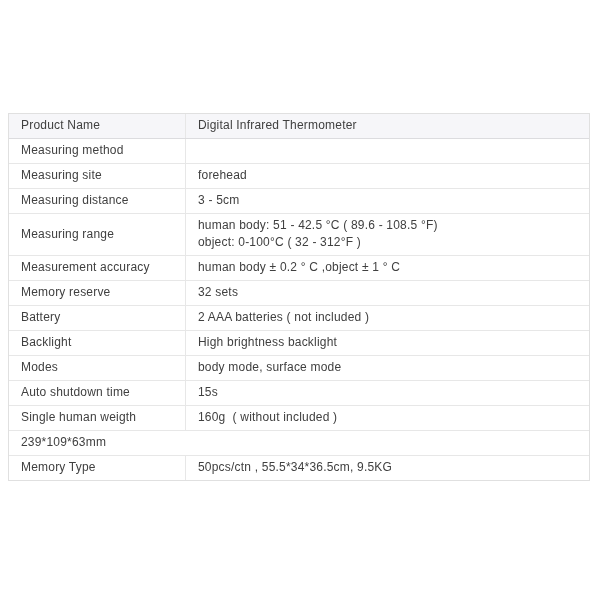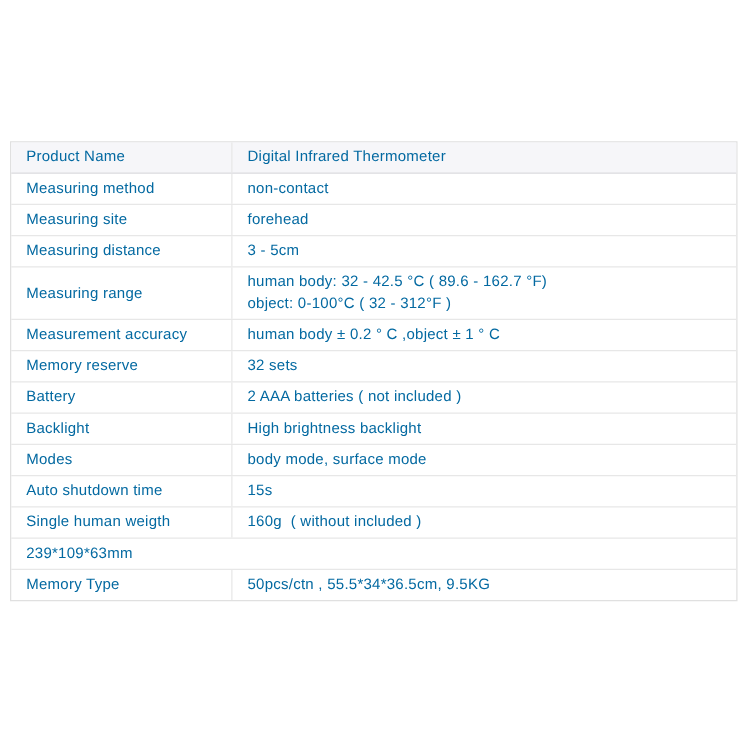--- a/index.html
+++ b/index.html
@@ -33,21 +33,21 @@
     background: #f6f6f9;
     border-bottom-color: #dcdcdf;
   }
   .cell {
     display: flex;
     flex-direction: column;
     justify-content: center;
     padding: 3px 10px 4px 12px;
     font-size: 12px;
     line-height: 17px;
-    color: #0369a1;
+    color: #404040;
     letter-spacing: 0.2px;
     white-space: pre-wrap;
     box-sizing: border-box;
   }
   .label {
     flex: 0 0 auto;
     width: 177px;
     border-right: 1px solid #e7e7e7;
   }
   .value {
@@ -58,36 +58,35 @@
 <body>
 
 <div id="spec-table">
   <div class="row header">
     <div class="cell label">Product Name</div>
     <div class="cell value"><div>Digital Infrared Thermometer</div></div>
   </div>
 
   <div class="row">
     <div class="cell label">Measuring method</div>
-    <div class="cell value"><div>non-contact</div></div>
   </div>
 
   <div class="row">
     <div class="cell label">Measuring site</div>
     <div class="cell value"><div>forehead</div></div>
   </div>
 
   <div class="row">
     <div class="cell label">Measuring distance</div>
     <div class="cell value"><div>3 - 5cm</div></div>
   </div>
 
   <div class="row">
     <div class="cell label">Measuring range</div>
-    <div class="cell value"><div>human body: 32 - 42.5 °C ( 89.6 - 162.7 °F)</div><div>object: 0-100°C ( 32 - 312°F )</div></div>
+    <div class="cell value"><div>human body: 51 - 42.5 °C ( 89.6 - 108.5 °F)</div><div>object: 0-100°C ( 32 - 312°F )</div></div>
   </div>
 
   <div class="row">
     <div class="cell label">Measurement accuracy</div>
     <div class="cell value"><div>human body ± 0.2 ° C ,object ± 1 ° C</div></div>
   </div>
 
   <div class="row">
     <div class="cell label">Memory reserve</div>
     <div class="cell value"><div>32 sets</div></div>

